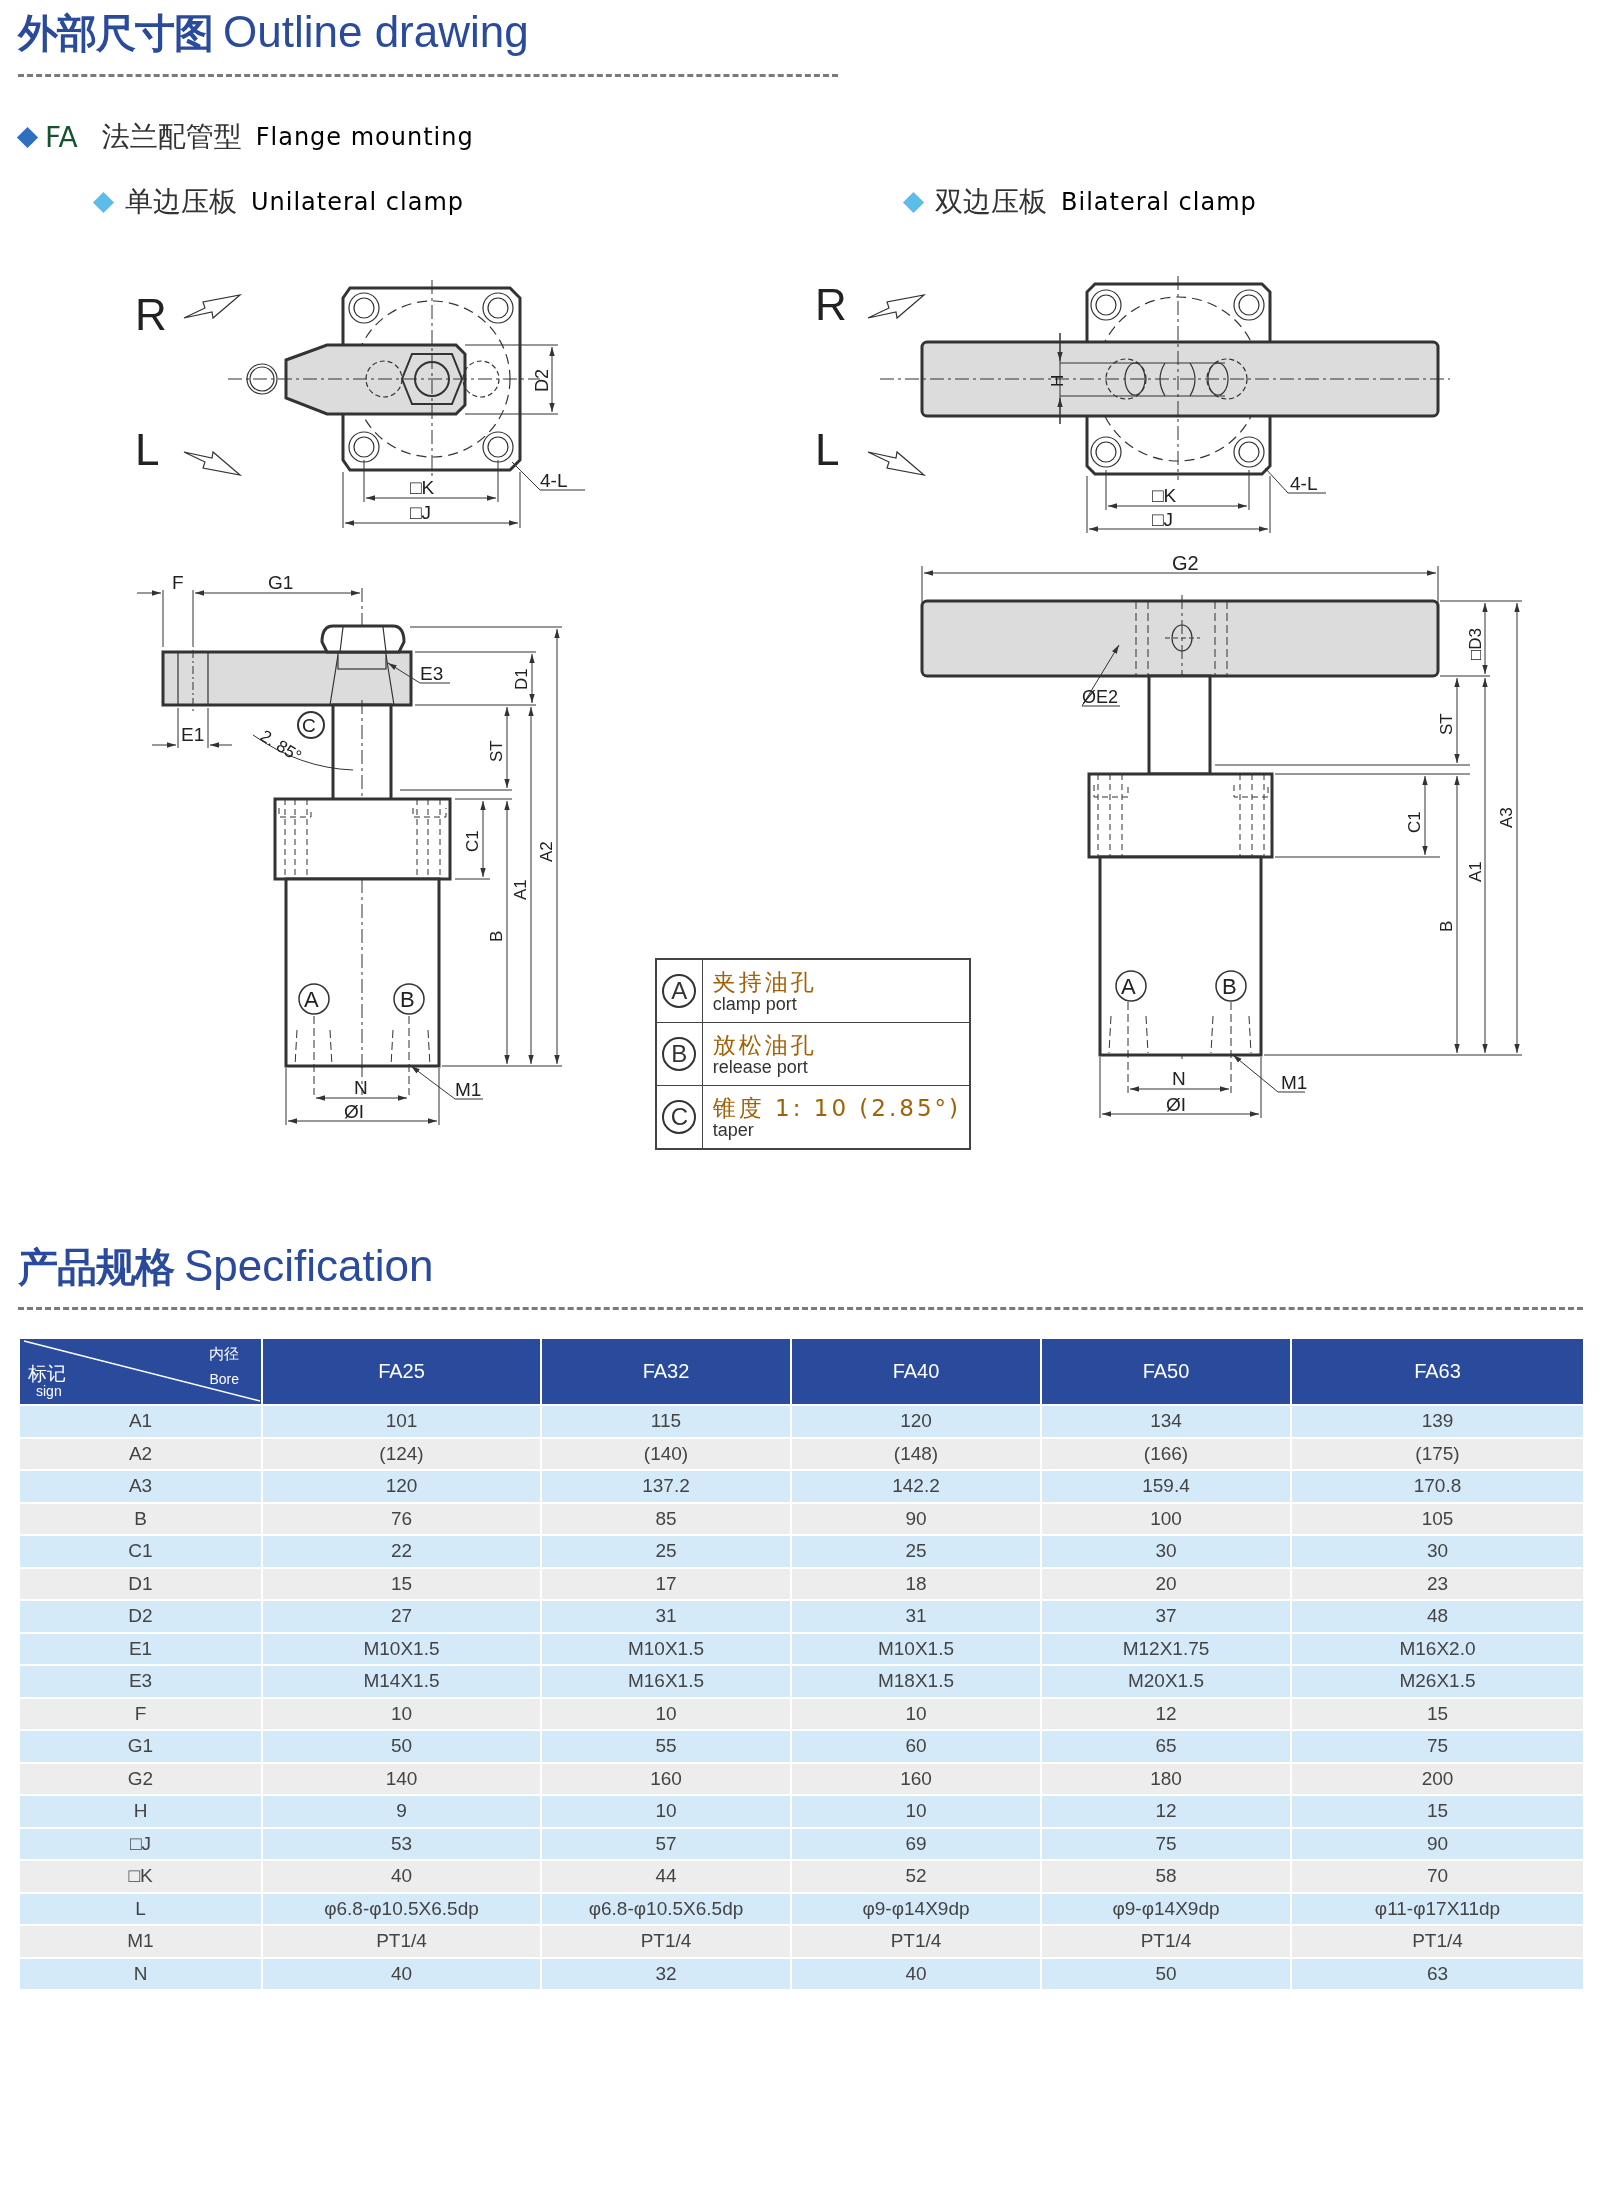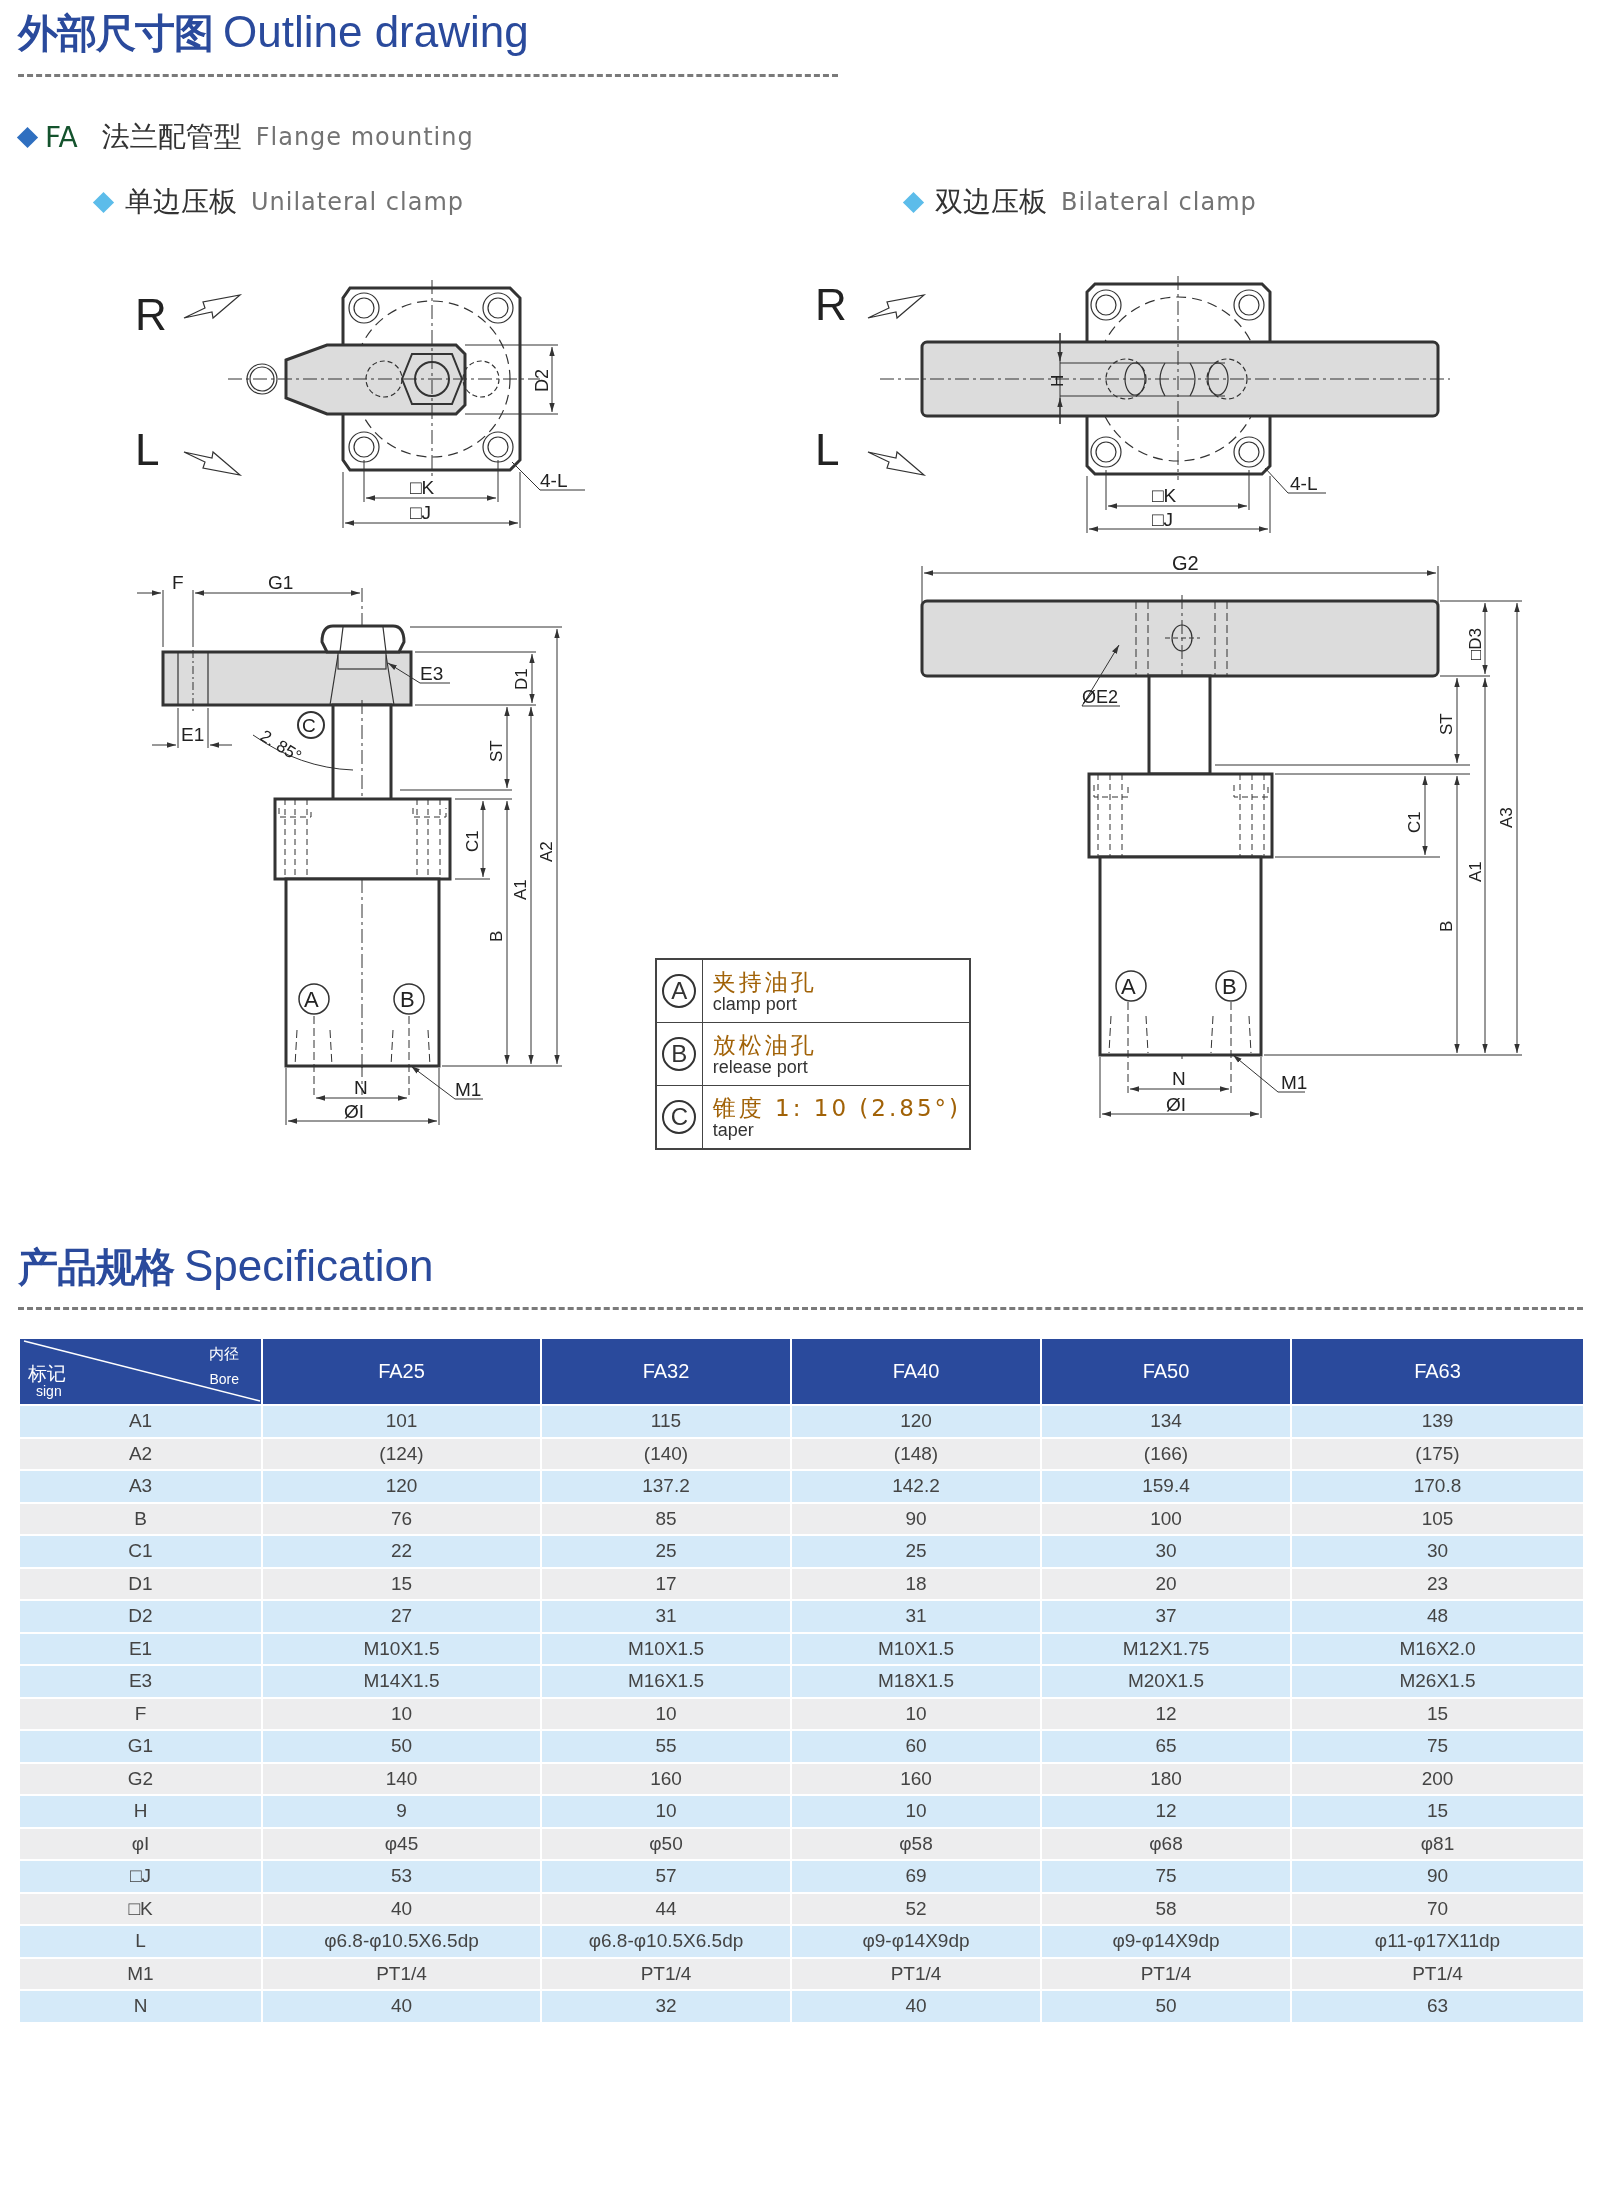--- a/index.html
+++ b/index.html
@@ -5,21 +5,21 @@
   html, body { margin:0; padding:0; background:#ffffff; }
   body { width:1600px; height:2195px; position:relative; overflow:hidden; font-family:"DejaVu Sans", sans-serif; color:#333; }
   .abs { position:absolute; }
   .sec-title { position:absolute; left:18px; white-space:nowrap; color:#2a4a9c; }
   .sec-title .cn { font-weight:bold; font-size:40px; letter-spacing:-1px; }
   .sec-title .en { font-family:"Liberation Sans", sans-serif; font-size:44px; margin-left:10px; }
   .dash { position:absolute; height:0; border-top:3px dashed #7a7a7a; }
   .sub { position:absolute; white-space:nowrap; display:flex; align-items:center; }
   .diamond { display:inline-block; width:15px; height:15px; transform:rotate(45deg); margin-right:14px; }
   .sub .cn { font-size:28px; color:#333; }
-  .sub .en { font-size:24px; color:#737373; margin-left:14px; letter-spacing:1px; }
+  .sub .en { font-size:24px; color:#000000; margin-left:14px; letter-spacing:1px; }
   .sub .fa { font-size:28px; color:#14532d; margin-right:24px; }
   svg text { font-family:"Liberation Sans", sans-serif; }
   .legend { position:absolute; left:655px; top:958px; width:316px; border:2px solid #444; border-collapse:collapse; }
   .legend td { border:1.5px solid #444; padding:0; vertical-align:middle; }
   .legend .sym { width:62px; text-align:center; }
   .legend .circ { display:inline-block; width:30px; height:30px; border:2px solid #333; border-radius:50%; font-family:"Liberation Sans", sans-serif; font-size:24px; line-height:30px; color:#333; }
   .legend .txt { padding:8px 8px 6px 10px; height:48px; }
   .legend .cnl { font-size:23px; color:#a16207; letter-spacing:3px; white-space:nowrap; line-height:24px; }
   .legend .enl { font-size:18px; color:#333; line-height:20px; font-family:"Liberation Sans", sans-serif; }
   table.spec { position:absolute; left:18px; top:1337px; width:1565px; border-collapse:collapse; table-layout:fixed; font-family:"Liberation Sans", sans-serif; }
@@ -493,28 +493,20 @@
         <td>200</td>
       </tr>
       <tr class="blue">
         <td>H</td>
         <td>9</td>
         <td>10</td>
         <td>10</td>
         <td>12</td>
         <td>15</td>
       </tr>
-      <tr class="grey">
-        <td>φI</td>
-        <td>φ45</td>
-        <td>φ50</td>
-        <td>φ58</td>
-        <td>φ68</td>
-        <td>φ81</td>
-      </tr>
       <tr class="blue">
         <td>□J</td>
         <td>53</td>
         <td>57</td>
         <td>69</td>
         <td>75</td>
         <td>90</td>
       </tr>
       <tr class="grey">
         <td>□K</td>

